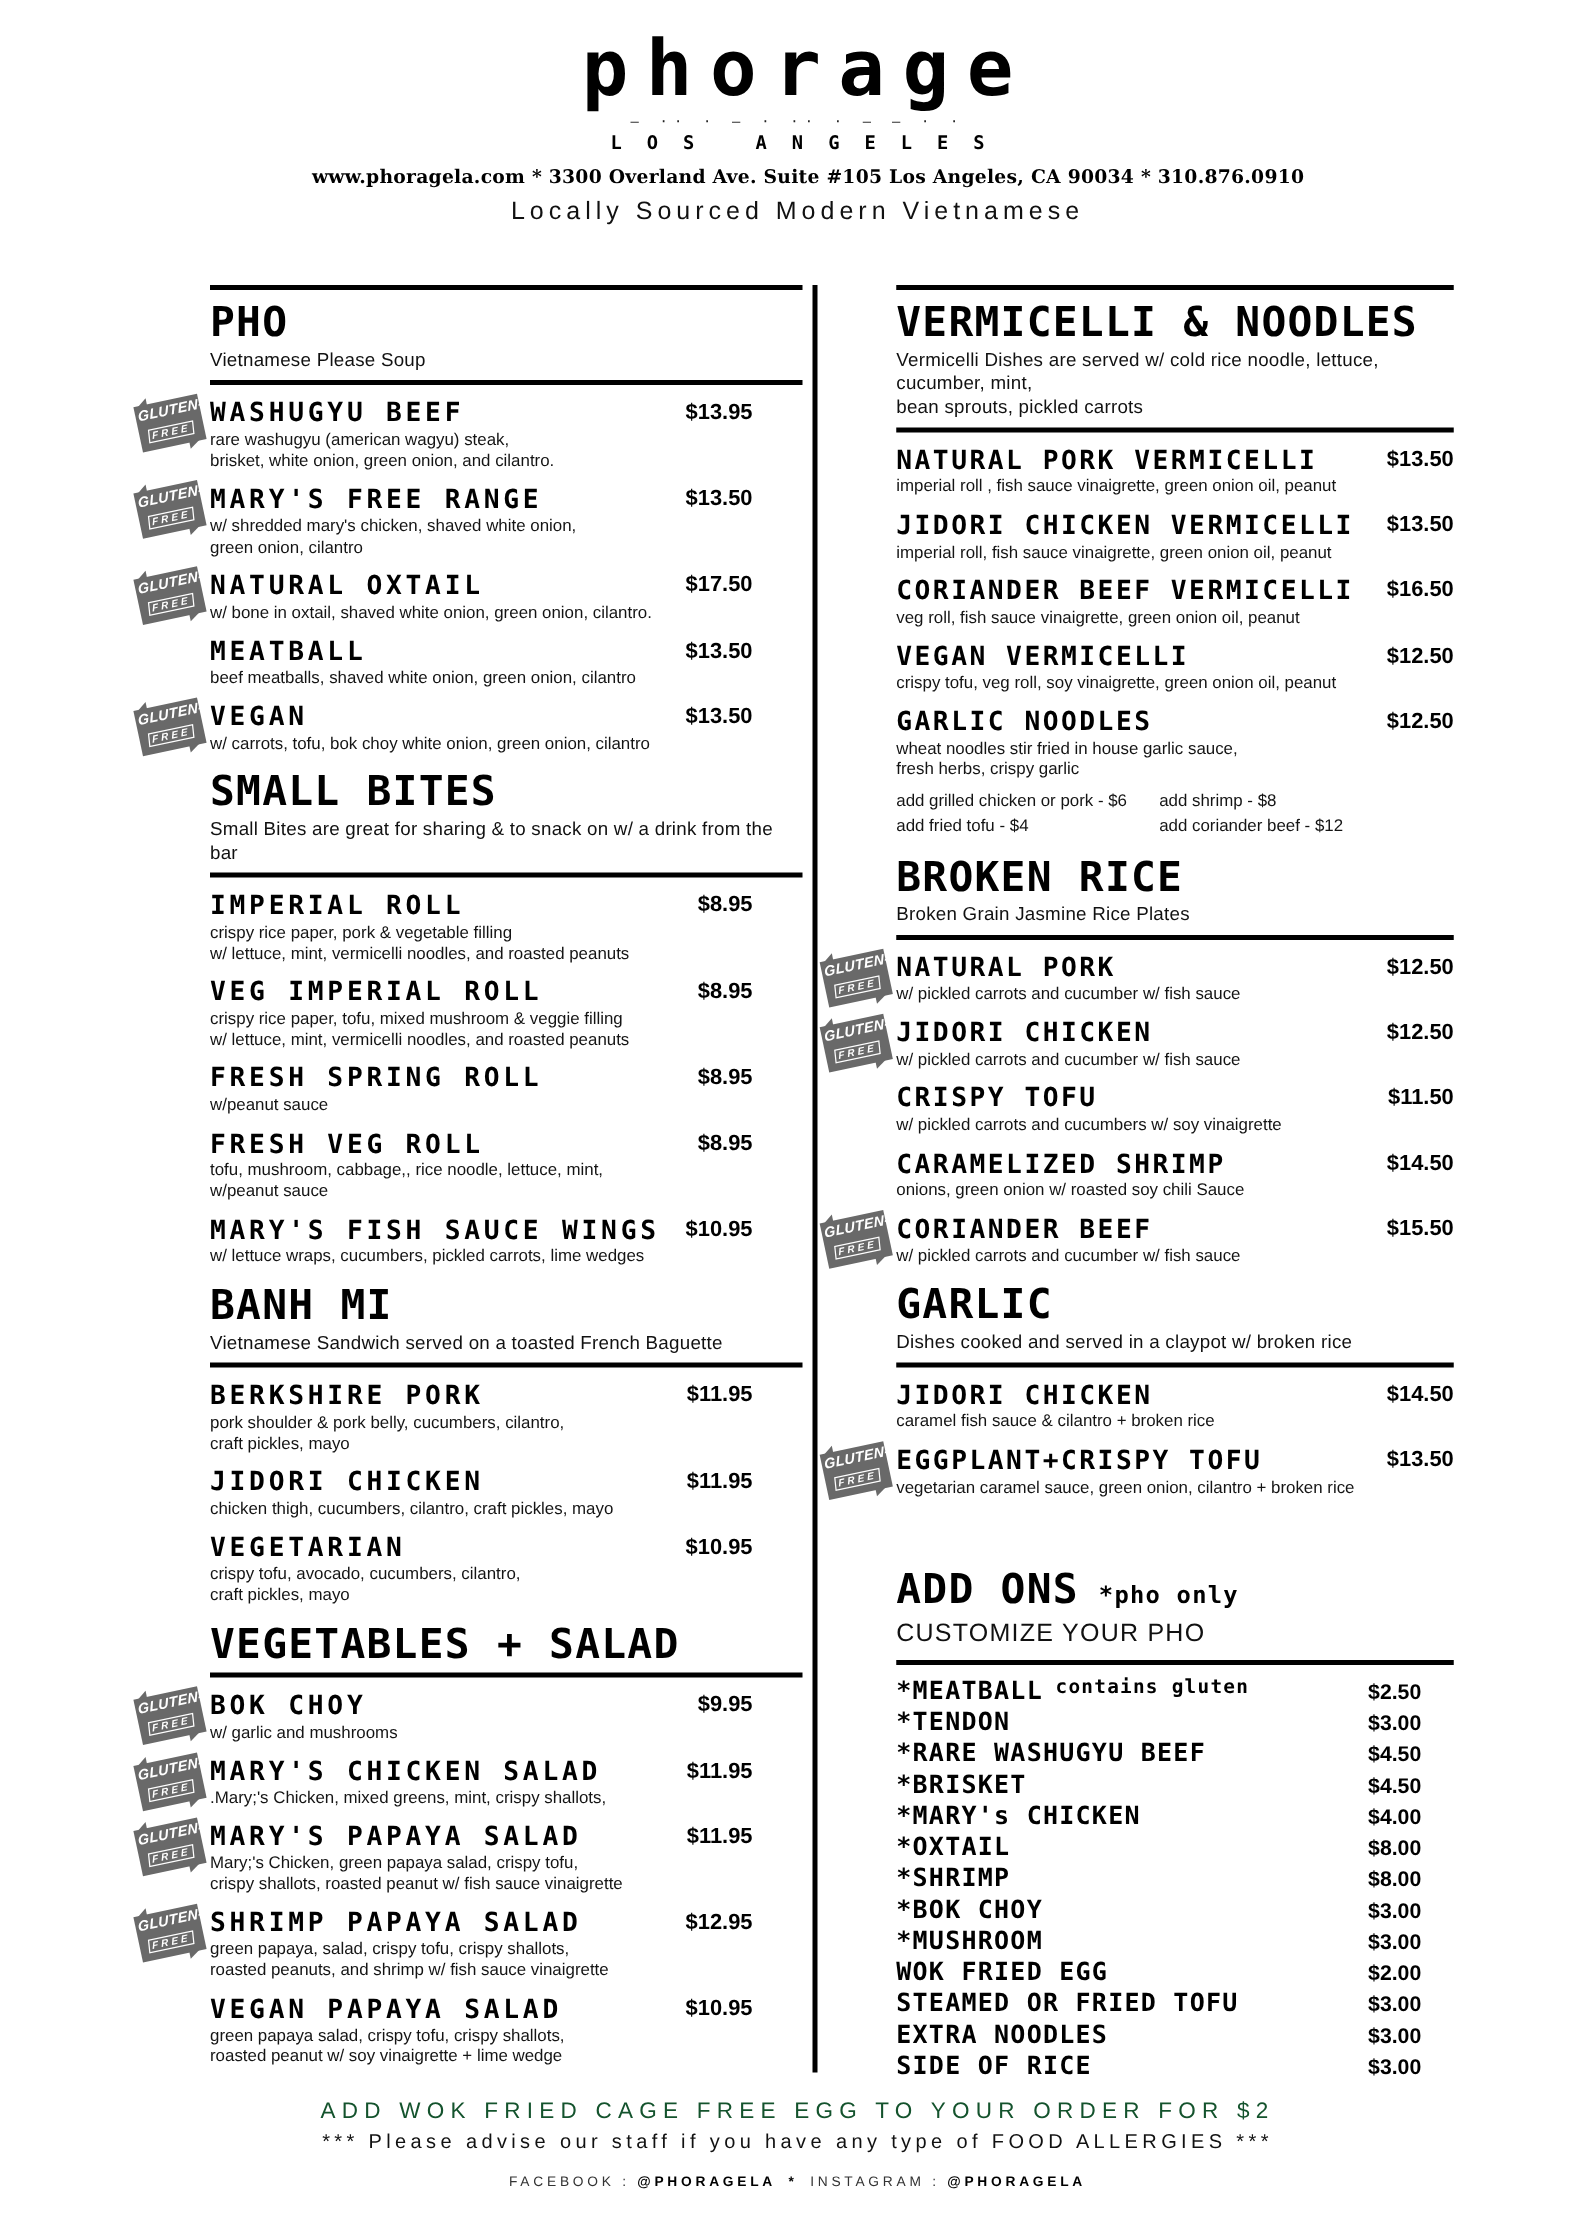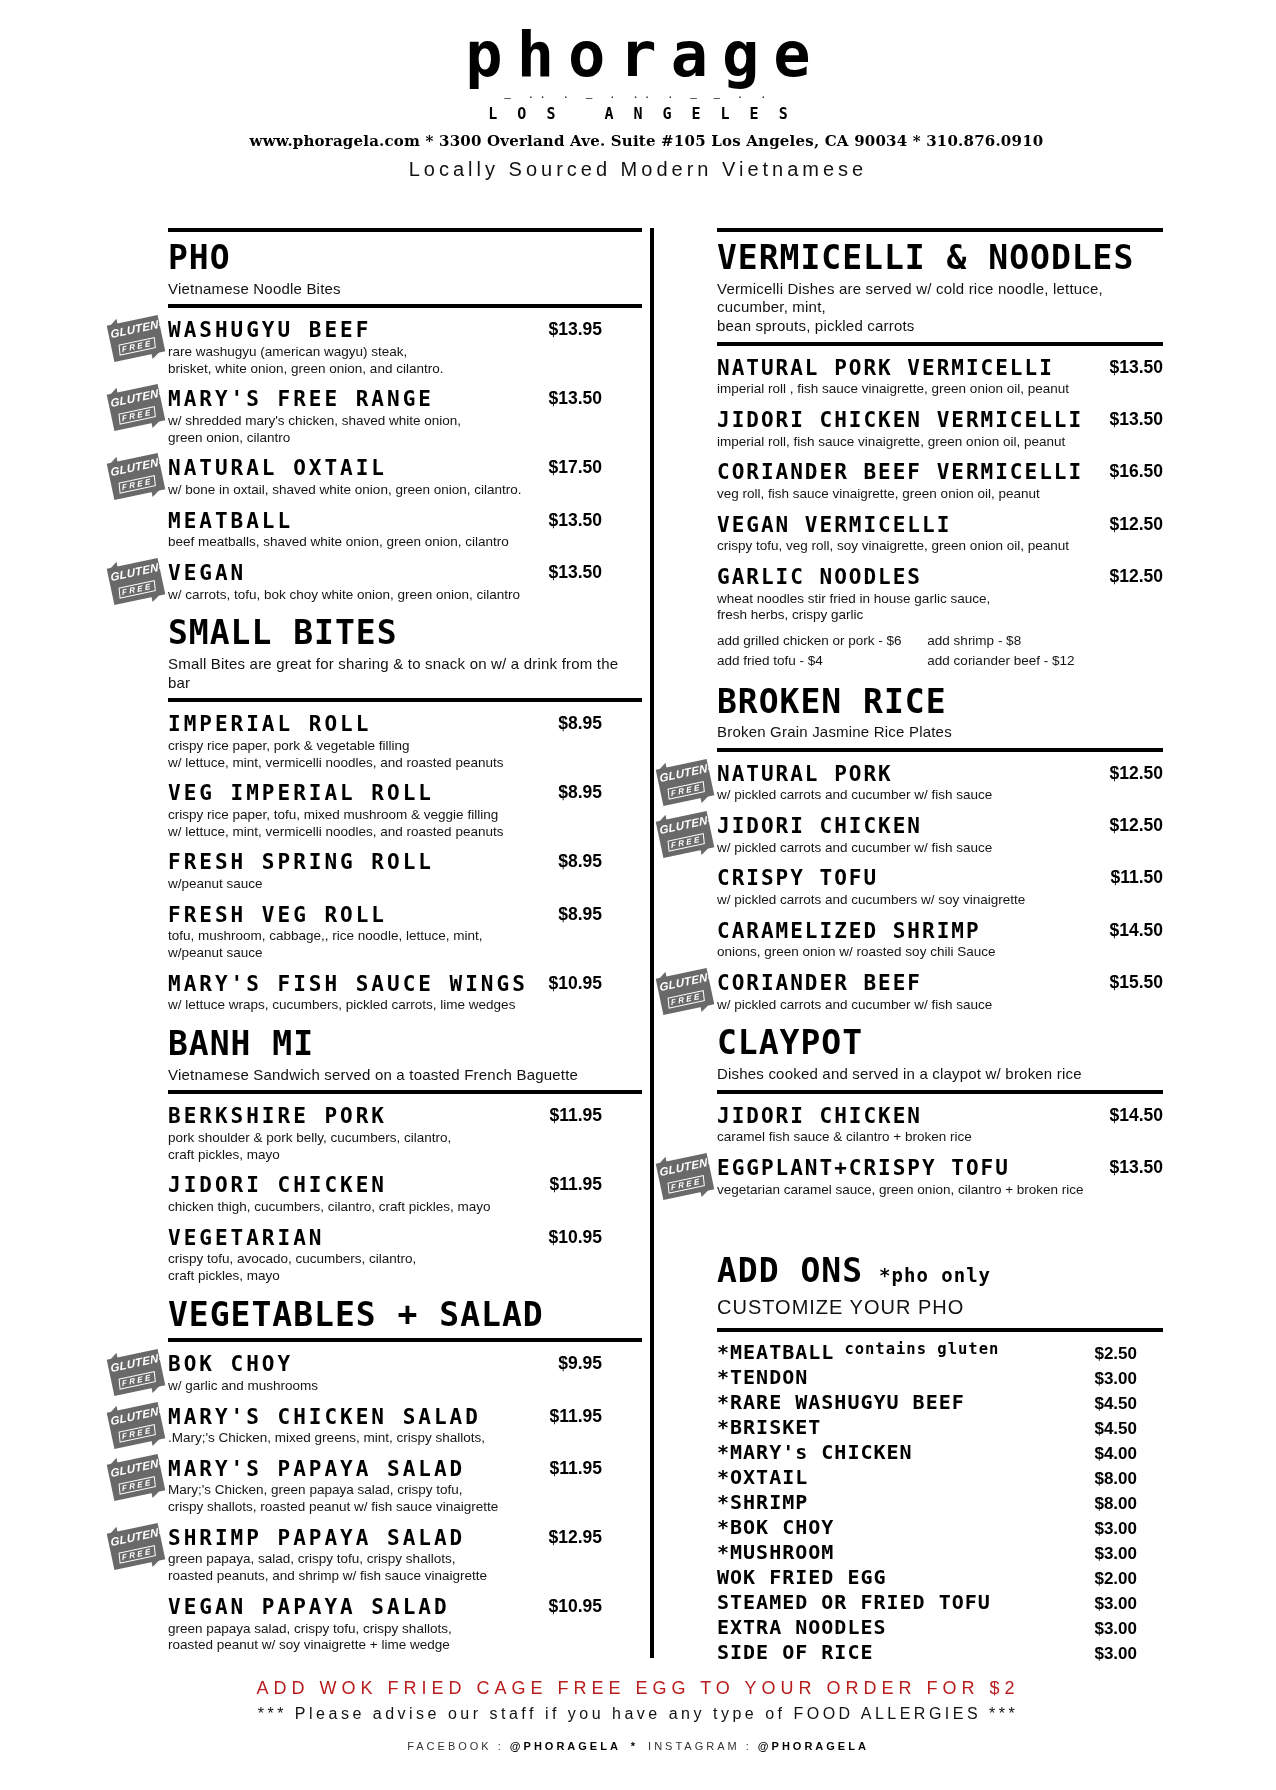--- a/index.html
+++ b/index.html
@@ -60,21 +60,21 @@
   
   .addons-list{margin-top:8px;}
   .addon-row{display:flex;justify-content:space-between;align-items:baseline;height:25px;}
   .addon-left{display:flex;align-items:flex-start;min-width:0;}
   .addon-name{font-family:"DejaVu Sans Mono",monospace;font-weight:700;font-size:20px;letter-spacing:1px;white-space:nowrap;}
   .addon-note{font-family:"DejaVu Sans Mono",monospace;font-weight:700;font-size:15.5px;letter-spacing:1px;margin-left:10px;}
   .addon-price{font-weight:700;font-size:17px;padding-right:26px;flex-shrink:0;}
 
   
   .footer{position:absolute;left:0;right:0;top:1678px;text-align:center;}
-  .footer-line1{font-size:18px;letter-spacing:5px;color:#b91c1c;}
+  .footer-line1{font-size:18px;letter-spacing:5px;color:#14532d;}
   .footer-line2{font-size:16px;letter-spacing:3.5px;margin-top:6px;color:#111;}
   .footer-social{margin-top:17px;font-size:11px;letter-spacing:3px;color:#333;}
   .footer-social .handle{font-weight:700;color:#000;}
   .footer-social .sep{font-weight:700;color:#000;margin:0 10px;}
   .footer-social .social-label{margin-right:6px;}
 </style>
 </head>
 <body>
 
 <div class="page">
@@ -86,21 +86,21 @@
     <div class="address">www.phoragela.com * 3300 Overland Ave. Suite #105 Los Angeles, CA 90034 * 310.876.0910</div>
     <div class="tagline">Locally Sourced Modern Vietnamese</div>
   </header>
 
   <div class="col col-left">
       <div class="menu-section">
         <div class="rule top-rule"></div>
         <div class="section-head">
           <span class="section-title">PHO</span>
         </div>
-        <div class="section-sub">Vietnamese Noodle Bites</div>
+        <div class="section-sub">Vietnamese Please Soup</div>
         <div class="rule"></div>
         <div class="items">
           <div class="item">
             <div class="gf">
               <div class="gf-inner"><span class="gf-top">GLUTEN-</span><span class="gf-free">FREE</span></div>
             </div>
             <div class="item-main">
               <div class="item-name">WASHUGYU BEEF</div>
               <div class="item-desc">rare washugyu (american wagyu) steak,
 brisket, white onion, green onion, and cilantro.</div>
@@ -392,21 +392,21 @@
             <div class="item-main">
               <div class="item-name">CORIANDER BEEF</div>
               <div class="item-desc">w/ pickled carrots and cucumber w/ fish sauce</div>
             </div>
             <span class="item-price">$15.50</span>
           </div>
         </div>
       </div>
       <div class="menu-section">
         <div class="section-head">
-          <span class="section-title">CLAYPOT</span>
+          <span class="section-title">GARLIC</span>
         </div>
         <div class="section-sub">Dishes cooked and served in a claypot w/ broken rice</div>
         <div class="rule"></div>
         <div class="items">
           <div class="item">
             <div class="item-main">
               <div class="item-name">JIDORI CHICKEN</div>
               <div class="item-desc">caramel fish sauce &amp; cilantro + broken rice</div>
             </div>
             <span class="item-price">$14.50</span>

